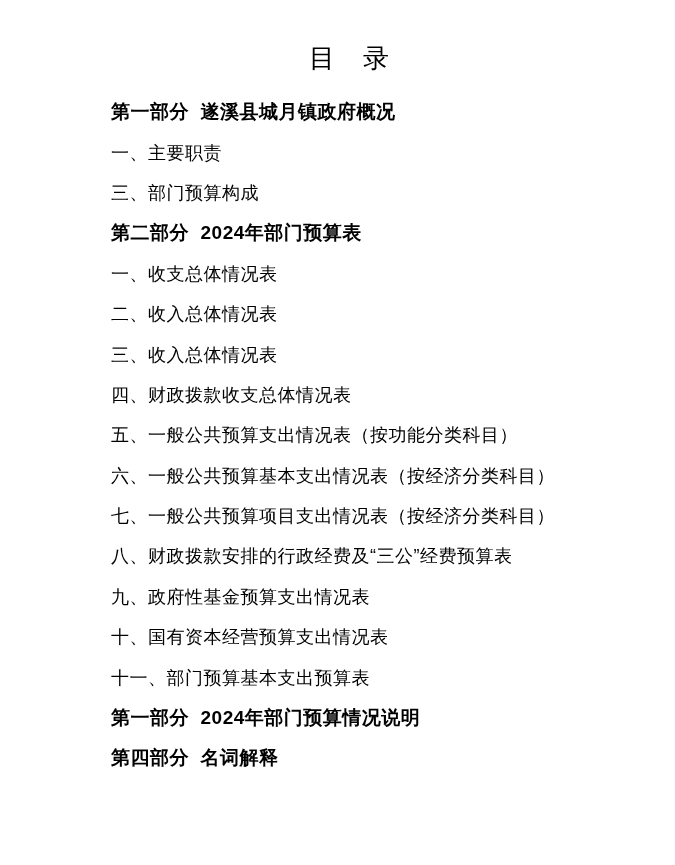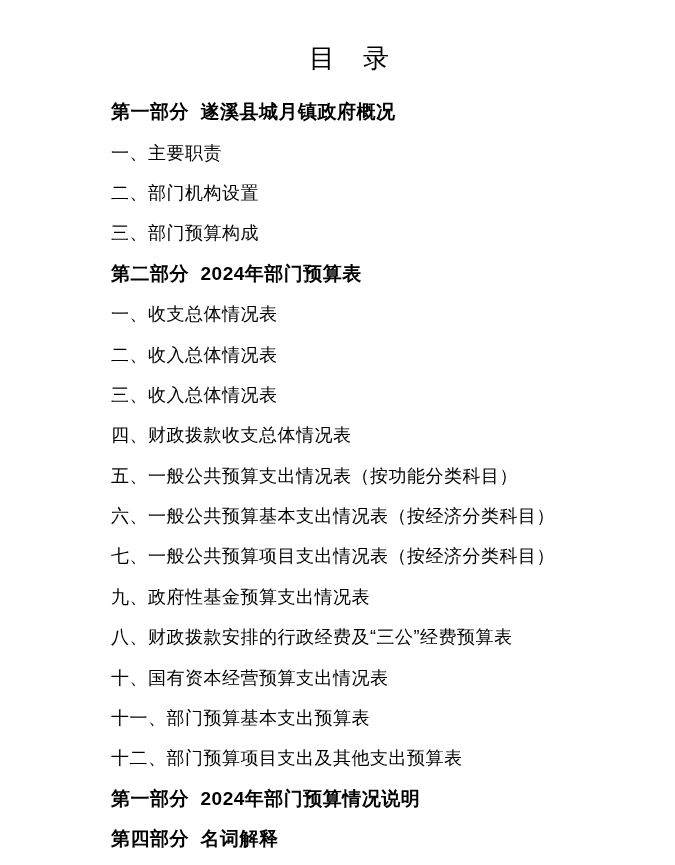--- a/index.html
+++ b/index.html
@@ -50,31 +50,29 @@
 </style>
 </head>
 <body>
 
 <div class="page">
   <div class="doc-title">目　录</div>
 
   <div class="toc">
     <div class="toc-row part">第一部分  遂溪县城月镇政府概况</div>
     <div class="toc-row">一、主要职责</div>
-    <div class="toc-row">二、部门机构设置</div>
     <div class="toc-row">三、部门预算构成</div>
     <div class="toc-row part">第二部分  2024年部门预算表</div>
     <div class="toc-row">一、收支总体情况表</div>
     <div class="toc-row">二、收入总体情况表</div>
     <div class="toc-row">三、收入总体情况表</div>
     <div class="toc-row">四、财政拨款收支总体情况表</div>
     <div class="toc-row">五、一般公共预算支出情况表（按功能分类科目）</div>
     <div class="toc-row">六、一般公共预算基本支出情况表（按经济分类科目）</div>
     <div class="toc-row">七、一般公共预算项目支出情况表（按经济分类科目）</div>
+    <div class="toc-row">八、财政拨款安排的行政经费及“三公”经费预算表</div>
     <div class="toc-row">九、政府性基金预算支出情况表</div>
-    <div class="toc-row">八、财政拨款安排的行政经费及“三公”经费预算表</div>
     <div class="toc-row">十、国有资本经营预算支出情况表</div>
     <div class="toc-row">十一、部门预算基本支出预算表</div>
-    <div class="toc-row">十二、部门预算项目支出及其他支出预算表</div>
     <div class="toc-row part">第一部分  2024年部门预算情况说明</div>
     <div class="toc-row part">第四部分  名词解释</div>
   </div>
 </div>
 
 </body></html>

